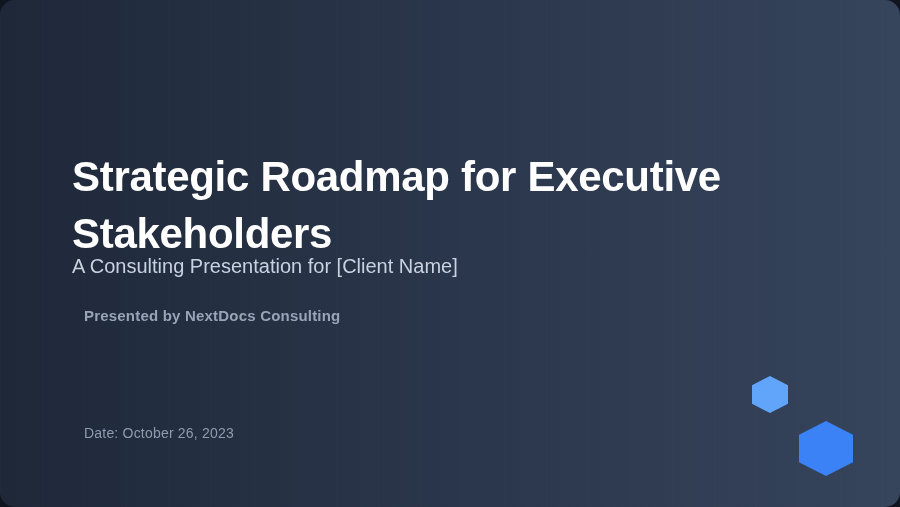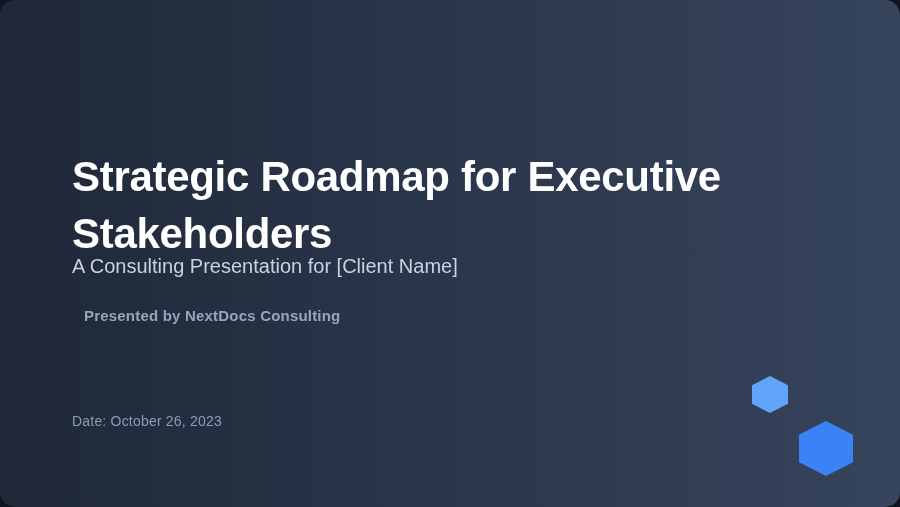--- a/index.html
+++ b/index.html
@@ -77,21 +77,21 @@
     font-weight: bold;
     line-height: 20px;
     letter-spacing: 0.2px;
     color: #98a4b8;
   }
 
   .slide-date {
     position: absolute;
     top: 412px;
     left: 0;
-    margin: 0;
+    margin: 12px;
     font-size: 14px;
     font-weight: normal;
     line-height: 19px;
     letter-spacing: 0.2px;
     color: #8e9bb0;
     text-align: center;
   }
 
   .deco-hex {
     position: absolute;

